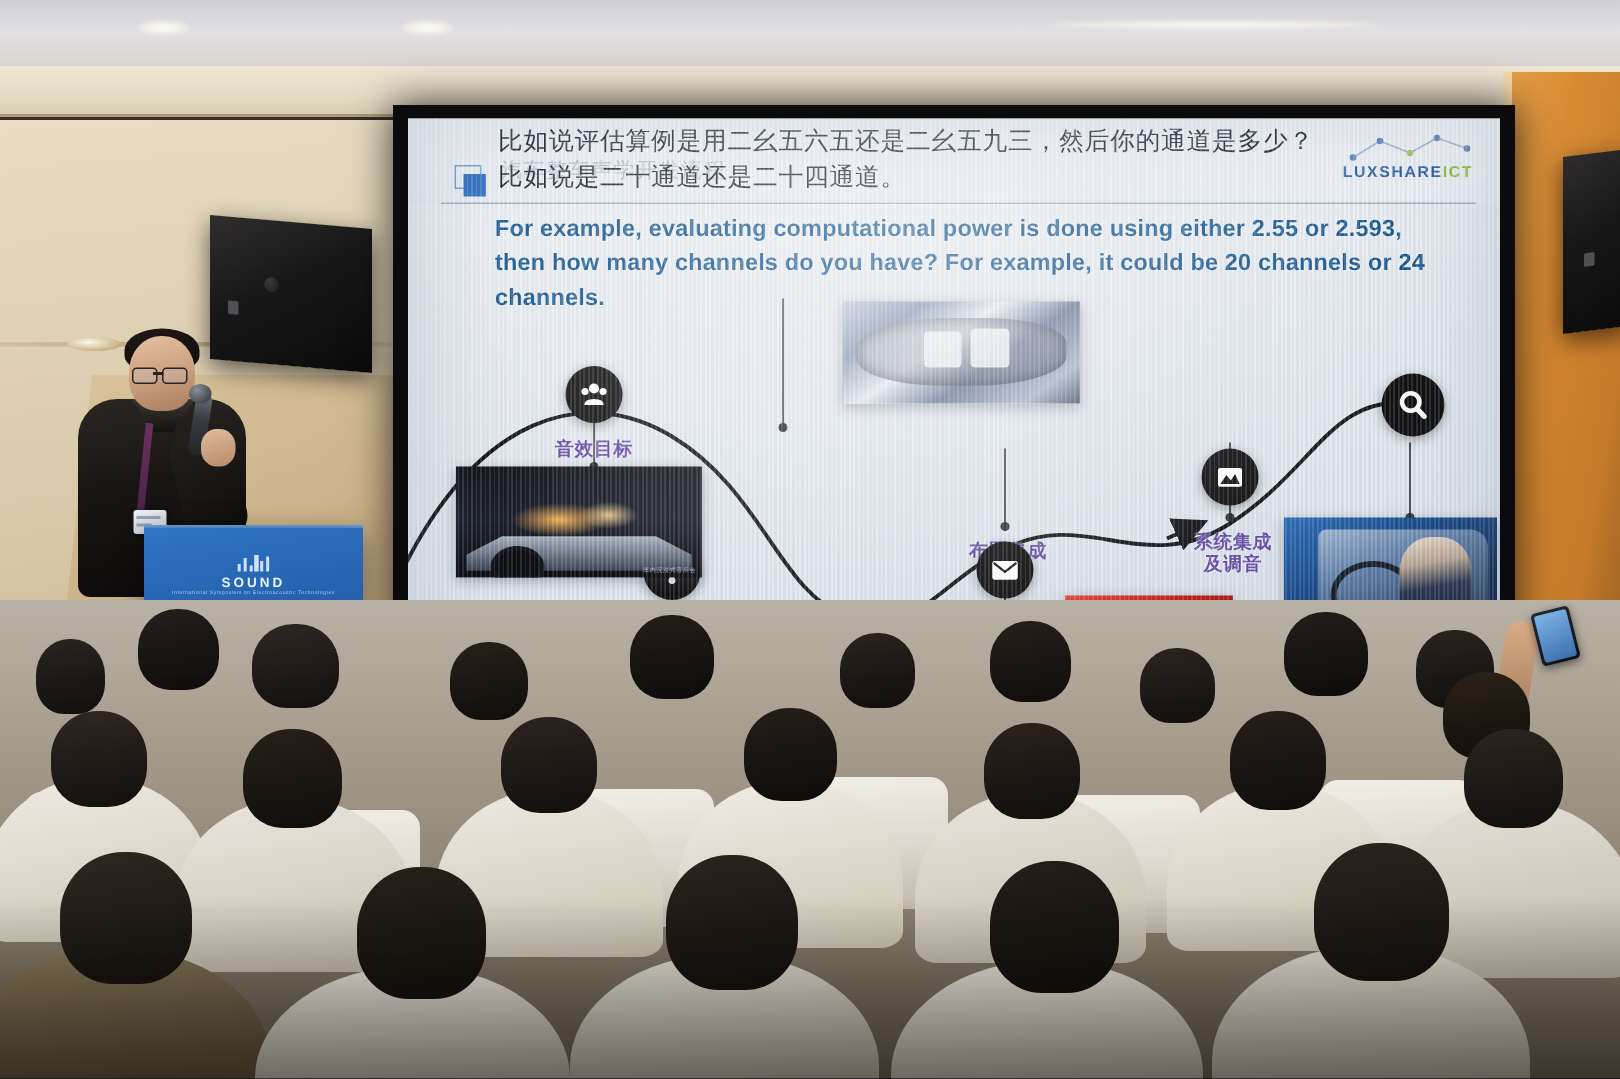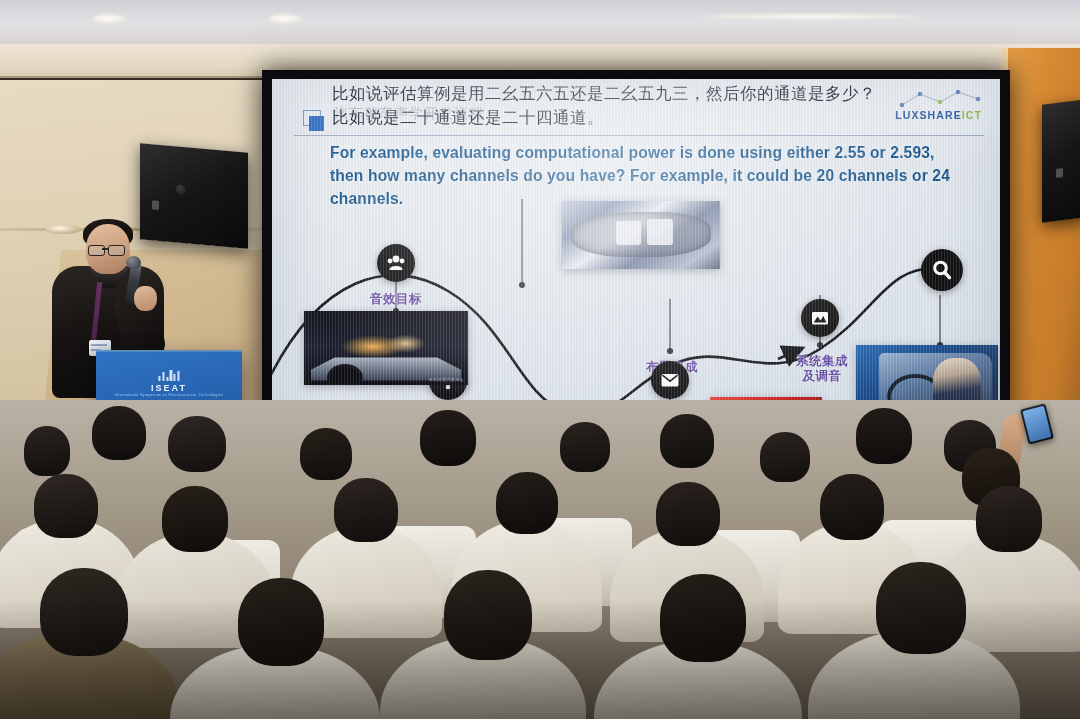--- a/index.html
+++ b/index.html
@@ -401,21 +401,21 @@
   <div class="podium-top"></div>
   <div class="podium">
     <div class="pd-iseat-bars">
       <i style="height:5px"></i>
         <i style="height:9px"></i>
         <i style="height:4px"></i>
       <i style="height:11px"></i>
         <i style="height:7px"></i>
         <i style="height:10px"></i>
     </div>
-    <div class="pd-iseat">ISEAT</div>
+    <div class="pd-iseat">SOUND</div>
     <div class="pd-iseat-sub">International Symposium on Electroacoustic Technologies</div>
     <div class="pd-year">2025</div>
     <div class="pd-ed-cn">第十届</div>
     <div class="pd-ed-num">10</div>
     <div class="pd-ed-th">th</div>
     <div class="pd-title">电声技术国际研讨会</div>
     <div class="pd-title-en">International Symposium on Electroacoustical Technologies</div>
     <div class="pd-tag">沉浸在好声音</div>
     <div class="pd-tag-en">IMMERSING IN GREAT SOUND</div>
   </div>

